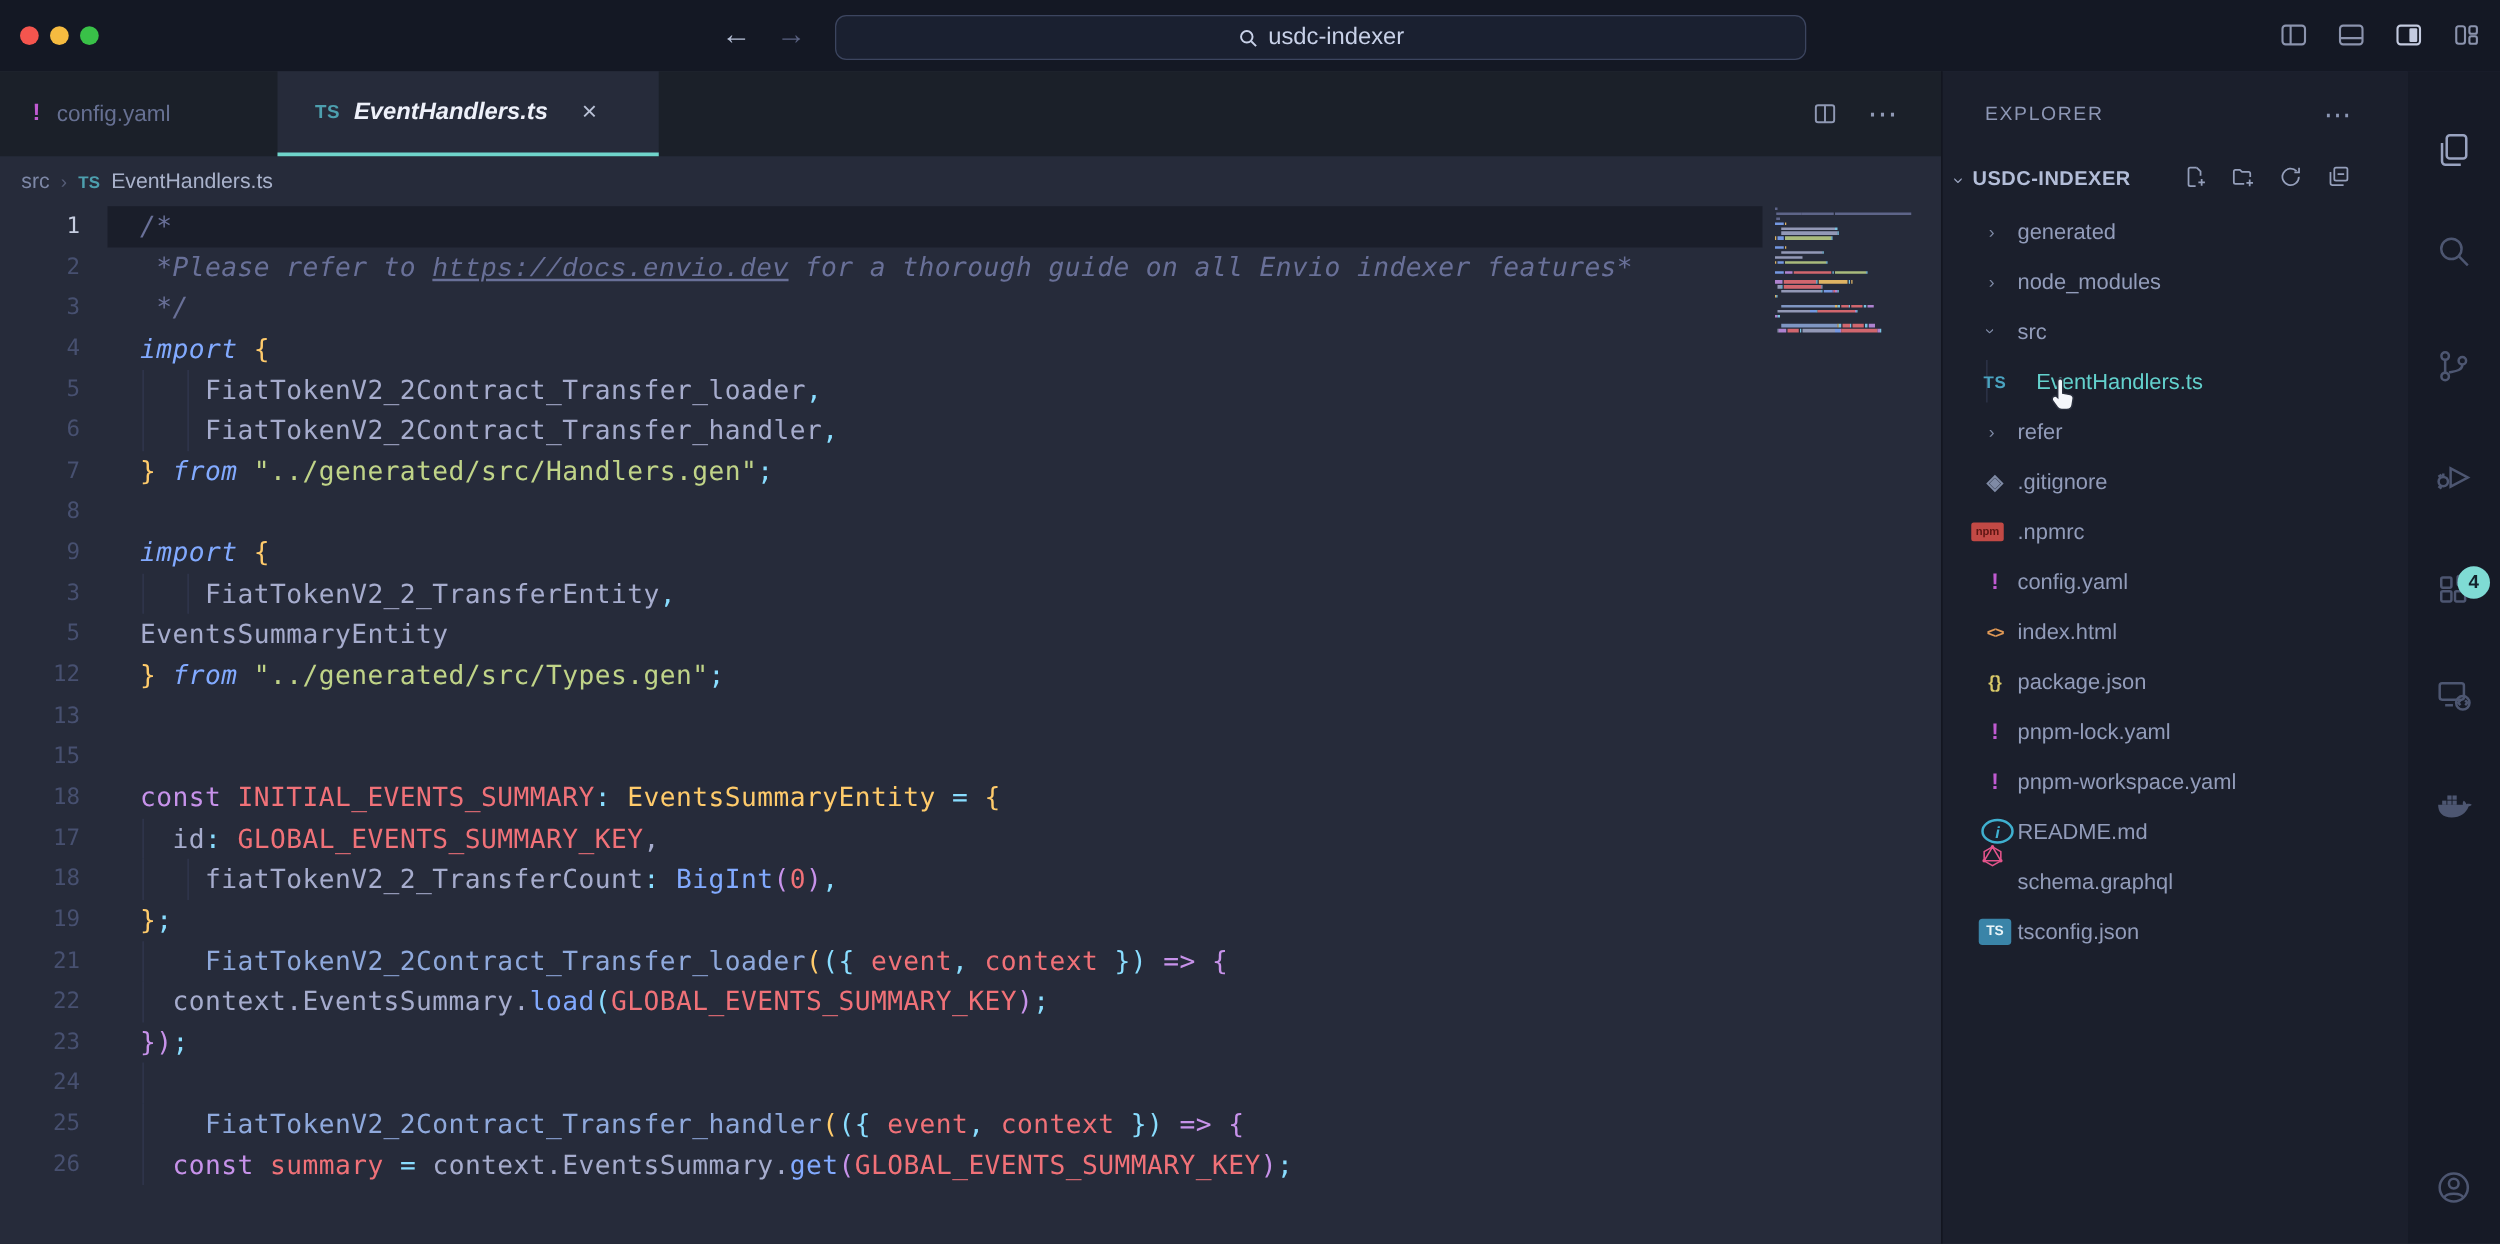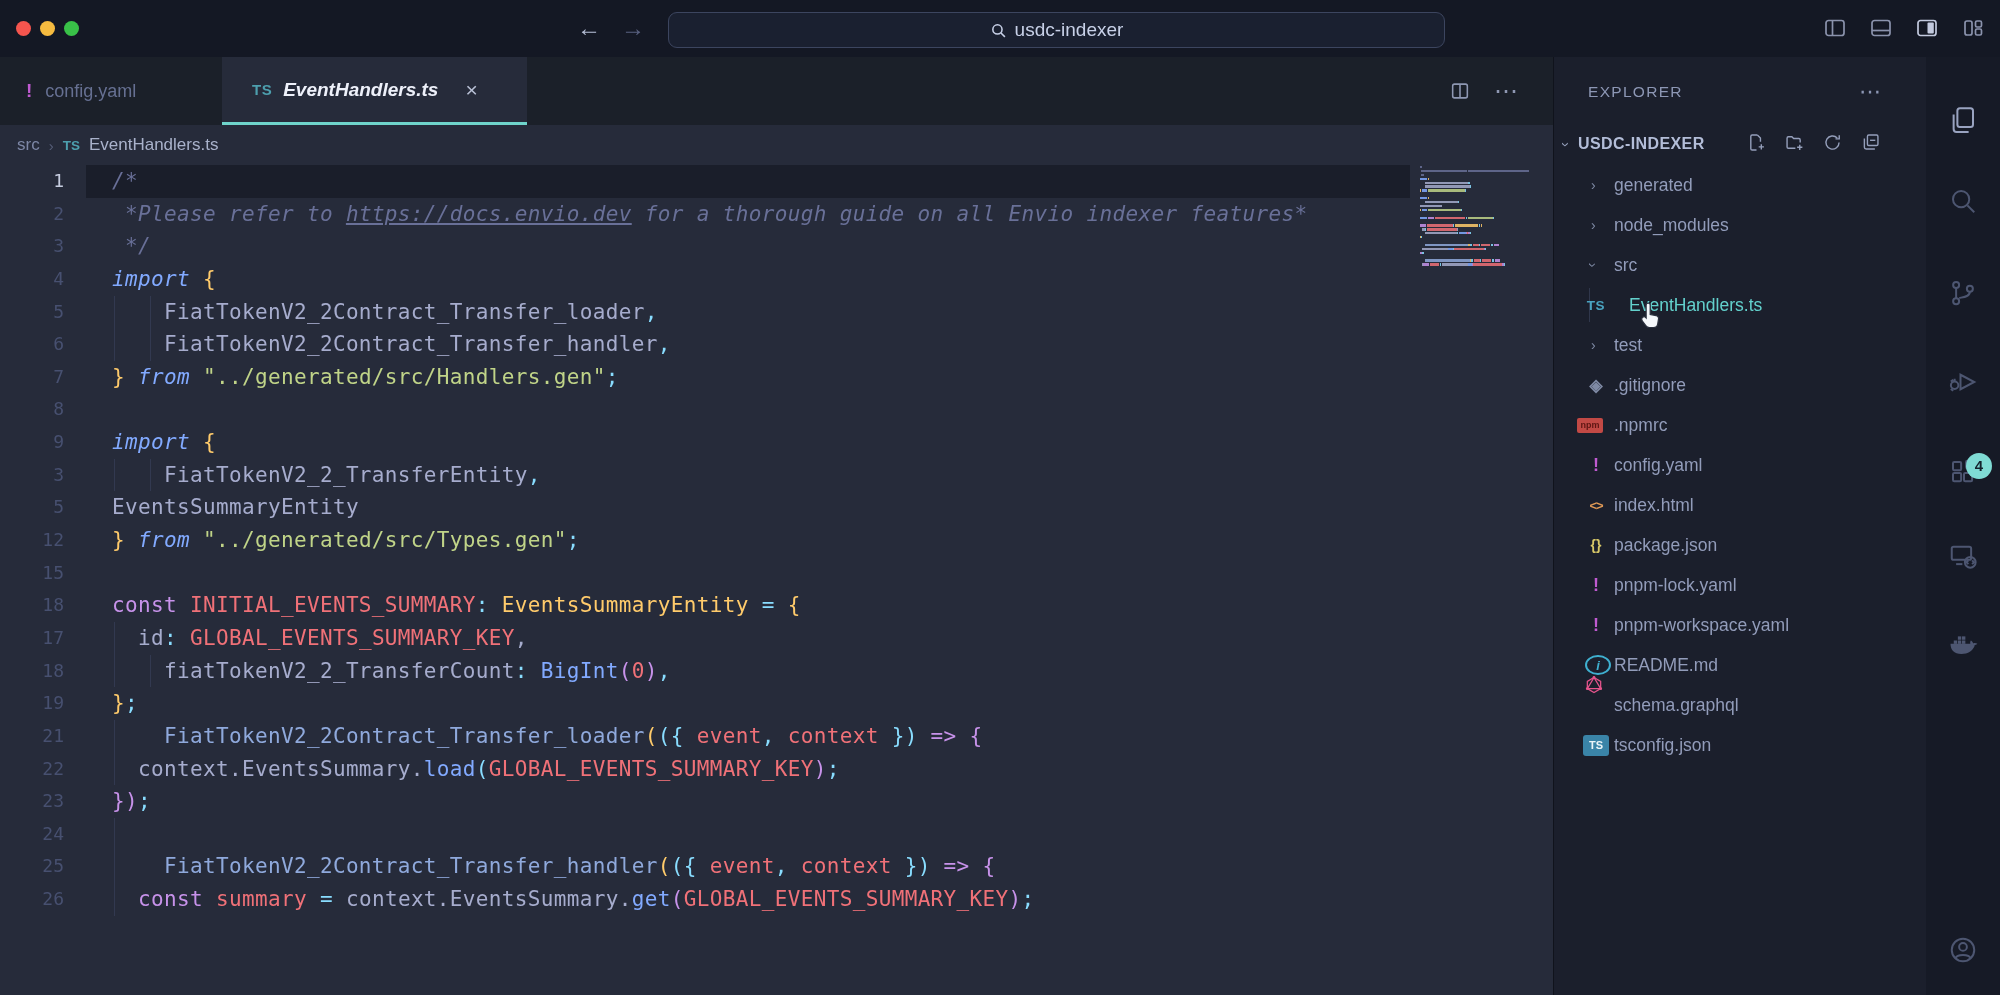--- a/index.html
+++ b/index.html
@@ -47,21 +47,21 @@
   .code { position:relative; width:1410px; }
   .line { display:flex; height:32.65px; position:relative; }
   .ln { width:86px; padding-right:22px; text-align:right; color:#475070;
         font-family:"DejaVu Sans Mono", monospace; font-size:18px; line-height:32.65px; }
   .line.current .ln { color:#c6cde0; }
   .lc { position:relative; flex:1; padding-left:26px; white-space:pre;
         font-family:"DejaVu Sans Mono", monospace; font-size:21px; letter-spacing:.35px; line-height:32.65px; }
   .line.current .lc { background:#1a1e2a; }
   .guide { position:absolute; top:0; width:1px; height:100%; background:#323950; }
   .tk-com { color:#697098; font-style:italic; }
-  .tk-lnk { color:#697098; font-style:italic; text-decoration:underline; }
+  .tk-lnk { color:#697098; font-style:italic; text-decoration:underline;font-family:Liberation Mono, monospace; }
   .tk-kw  { color:#82aaff; font-style:italic; }
   .tk-kwp { color:#c792ea; }
   .tk-gold{ color:#ffcb6b; }
   .tk-id  { color:#a6accd; }
   .tk-str { color:#c0d488; }
   .tk-op  { color:#89ddff; }
   .tk-const{ color:#f07178; }
   .tk-type{ color:#ffcb6b; }
   .tk-fn  { color:#82aaff; }
   .tk-fncall{ color:#8fa9dc; }
@@ -223,20 +223,24 @@
           </div>
           <div class="line">
             <span class="ln">5</span>
             <span class="lc"><span class="tk-id">EventsSummaryEntity</span></span>
           </div>
           <div class="line">
             <span class="ln">12</span>
             <span class="lc"><span class="tk-gold">}</span><span class="tk-kw"> from</span><span class="tk-str"> "../generated/src/Types.gen"</span><span class="tk-op">;</span></span>
           </div>
           <div class="line">
+            <span class="ln">13</span>
+            <span class="lc"></span>
+          </div>
+          <div class="line">
             <span class="ln">15</span>
             <span class="lc"></span>
           </div>
           <div class="line">
             <span class="ln">18</span>
             <span class="lc"><span class="tk-kwp">const</span><span class="tk-const"> INITIAL_EVENTS_SUMMARY</span><span class="tk-op">:</span><span class="tk-type"> EventsSummaryEntity</span><span class="tk-op"> =</span><span class="tk-gold"> {</span></span>
           </div>
           <div class="line">
             <span class="ln">17</span>
             <span class="lc"><i class="guide" style="left: 28px;"></i><span class="tk-id">  id</span><span class="tk-op">:</span><span class="tk-const"> GLOBAL_EVENTS_SUMMARY_KEY</span><span class="tk-id">,</span></span>
@@ -453,21 +457,21 @@
           <div class="trow sel">
             <i class="tguide"></i>
             <span class="ficon ic-ts">TS</span>
             <span class="flabel" style="left: 75px;">EventHandlers.ts</span>
             <span class="hand"><svg width="22" height="27" viewBox="0 0 14 17">
                 <path d="M5.2 1.2c.7 0 1.3.6 1.3 1.3v6l3.8.7c1 .2 1.7 1.1 1.5 2.1l-.5 3.2c-.2 1.4-1.4 2.4-2.8 2.4H6c-.9 0-1.7-.4-2.2-1.1l-2.4-3.3c-.5-.7-.4-1.7.3-2.2.6-.5 1.5-.4 2 .2l.2.2V2.5c0-.7.6-1.3 1.3-1.3z" fill="#f5f7fb" stroke="#2a2f3d" stroke-width="0.8"></path>
               </svg></span>
           </div>
           <div class="trow">
             <span class="chev">›</span>
-            <span class="flabel">test</span>
+            <span class="flabel">refer</span>
           </div>
           <div class="trow">
             <span class="ficon ic-git">◈</span>
             <span class="flabel">.gitignore</span>
           </div>
           <div class="trow">
             <span class="ficon ic-npm">npm</span>
             <span class="flabel">.npmrc</span>
           </div>
           <div class="trow">

